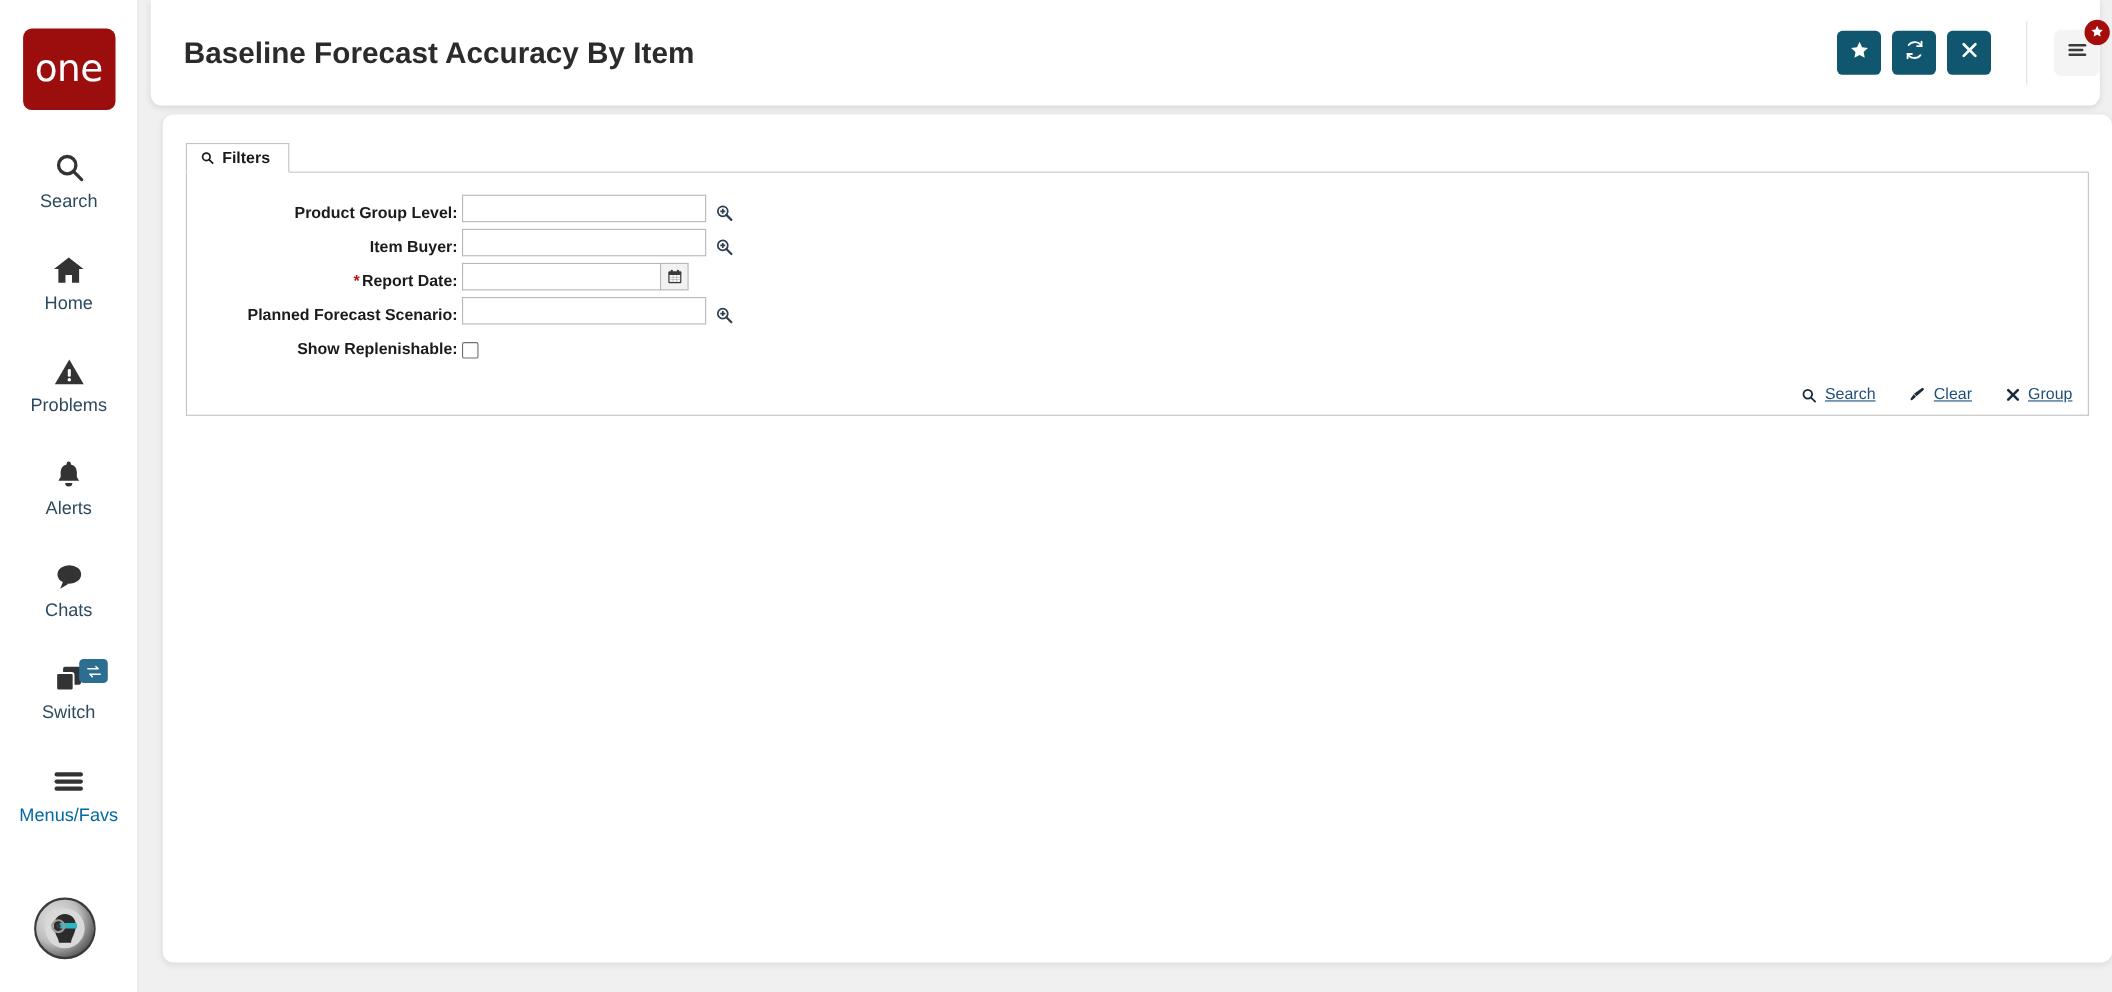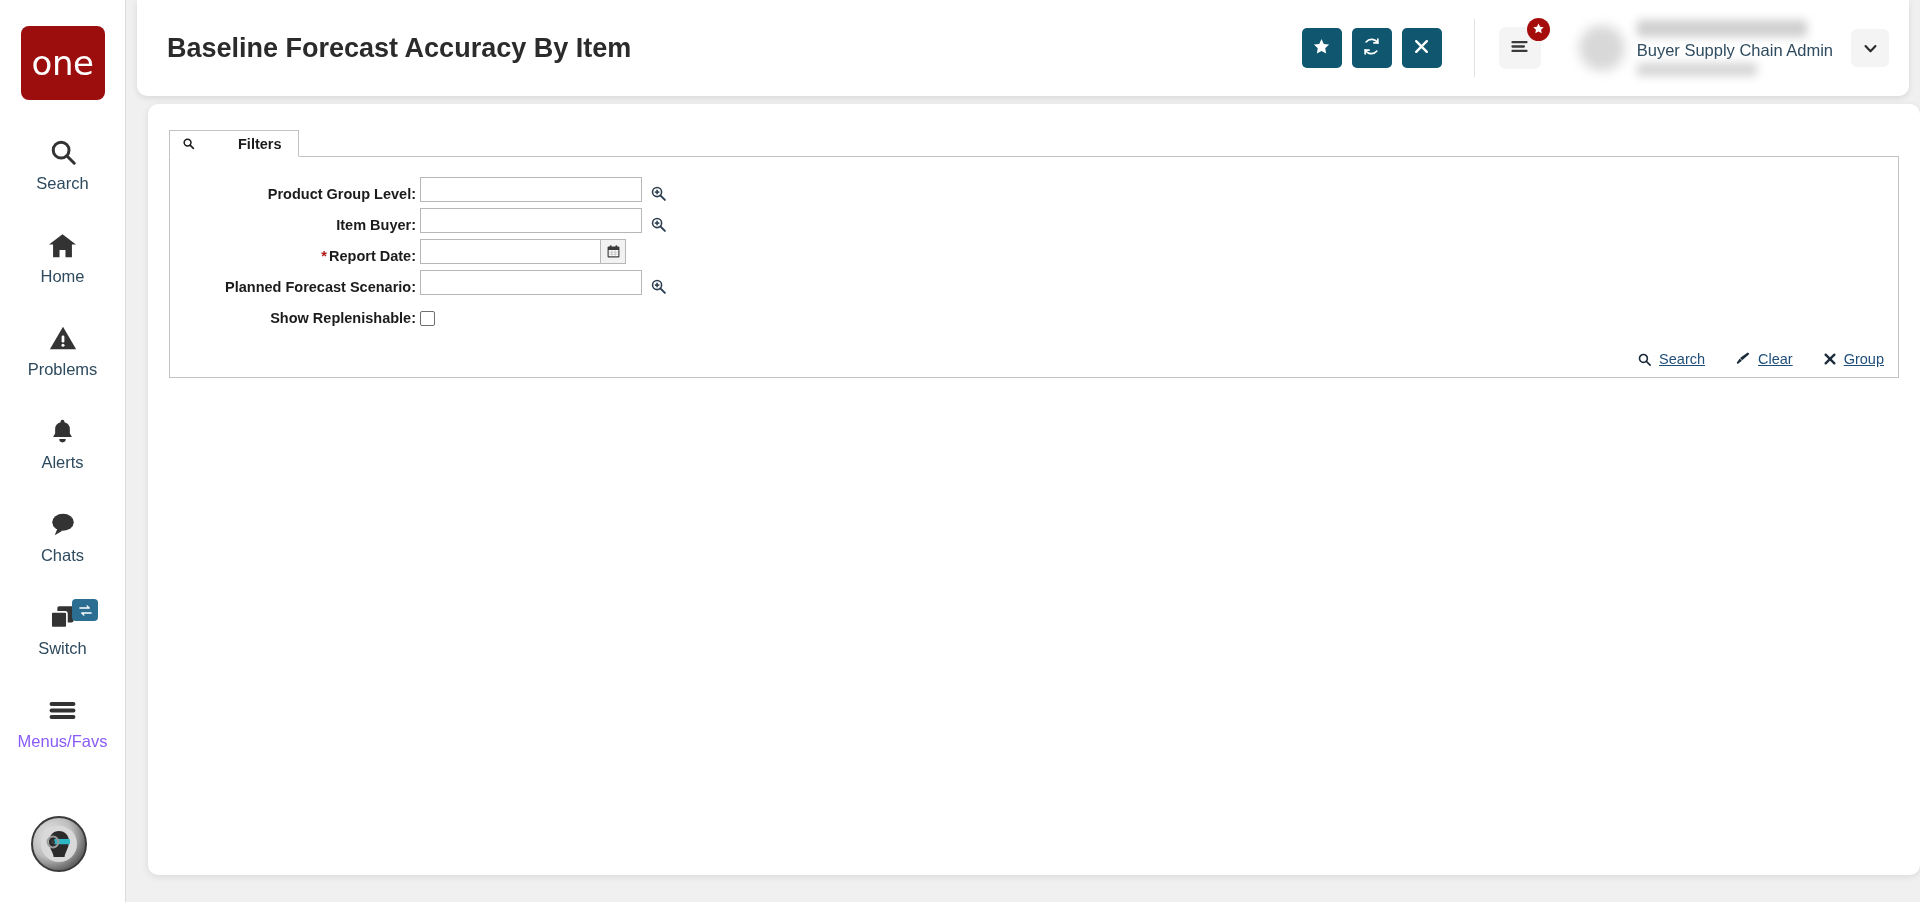--- a/index.html
+++ b/index.html
@@ -39,21 +39,21 @@
   .nav-item .nav-icon {
     height: 36px; display:flex; align-items:center; justify-content:center;
     color: #333; 
   }
   .nav-item .nav-label {
     margin-top: 4px;
     font-size: 16.5px;
     color: #2d4a5e;
     font-family: "Liberation Sans", sans-serif;
   }
-  .nav-item.accent .nav-label { color: #8b5cf6; }
+  .nav-item.accent .nav-label { color: #0369a1; }
   .switch-badge {
     position: absolute;
     left: 72px; top: 0px;
     width: 26px; height: 22px;
     background: #2c6e91;
     border-radius: 4px;
     display: flex; align-items: center; justify-content: center;
     color: #fff; font-size: 13px;
   }
   #assistant-avatar {
@@ -171,21 +171,20 @@
   #filters-tab {
     height: 27px;
     padding: 0 16px 0 12px;
     border: 1px solid #c3c3c3;
     border-bottom: 1px solid #fff;
     background: #fff;
     display: flex; align-items: center;
     font-size: 14.5px; font-weight: bold; color: #1b1b1b;
     position: relative; top: 1px;
     cursor: pointer;
-    gap: 36px;
   }
   #filters-tab .tab-icon { margin-right: 7px; display:flex; }
   #filters-body {
     border-left: 1px solid #c3c3c3;
     border-right: 1px solid #c3c3c3;
     border-bottom: 1px solid #c3c3c3;
     height: 221px;
     padding-top: 14px;
     position: relative;
   }
@@ -393,33 +392,20 @@
       </span>
       <span id="menu-fav-badge">
         <span>
           <svg width="13" height="13" viewBox="0 0 24 24" fill="#fff">
             <path d="M12 2.6l2.9 6.1 6.7.9-4.9 4.6 1.2 6.6L12 17.7 6.1 20.8l1.2-6.6L2.4 9.6l6.7-.9z"></path>
           </svg>
         </span>
       </span>
     </div>
 
-    <div id="user-block">
-      <div id="user-avatar"></div>
-      <div id="user-text">
-        <div id="user-name"></div>
-        <div id="user-role">Buyer Supply Chain Admin</div>
-        <div id="user-org"></div>
-      </div>
-      <div id="user-caret">
-        <svg width="17" height="17" viewBox="0 0 24 24" fill="none" stroke="#2b2b2b" stroke-width="3" stroke-linecap="round" stroke-linejoin="round">
-          <polyline points="5 8.5 12 16 19 8.5"></polyline>
-        </svg>
-      </div>
-    </div>
   </div>
 </div>
 
 <div id="content-card">
 
   <div id="filters-panel">
 
     <div id="filters-tabstrip">
       <div id="filters-tab">
         <span class="tab-icon">

